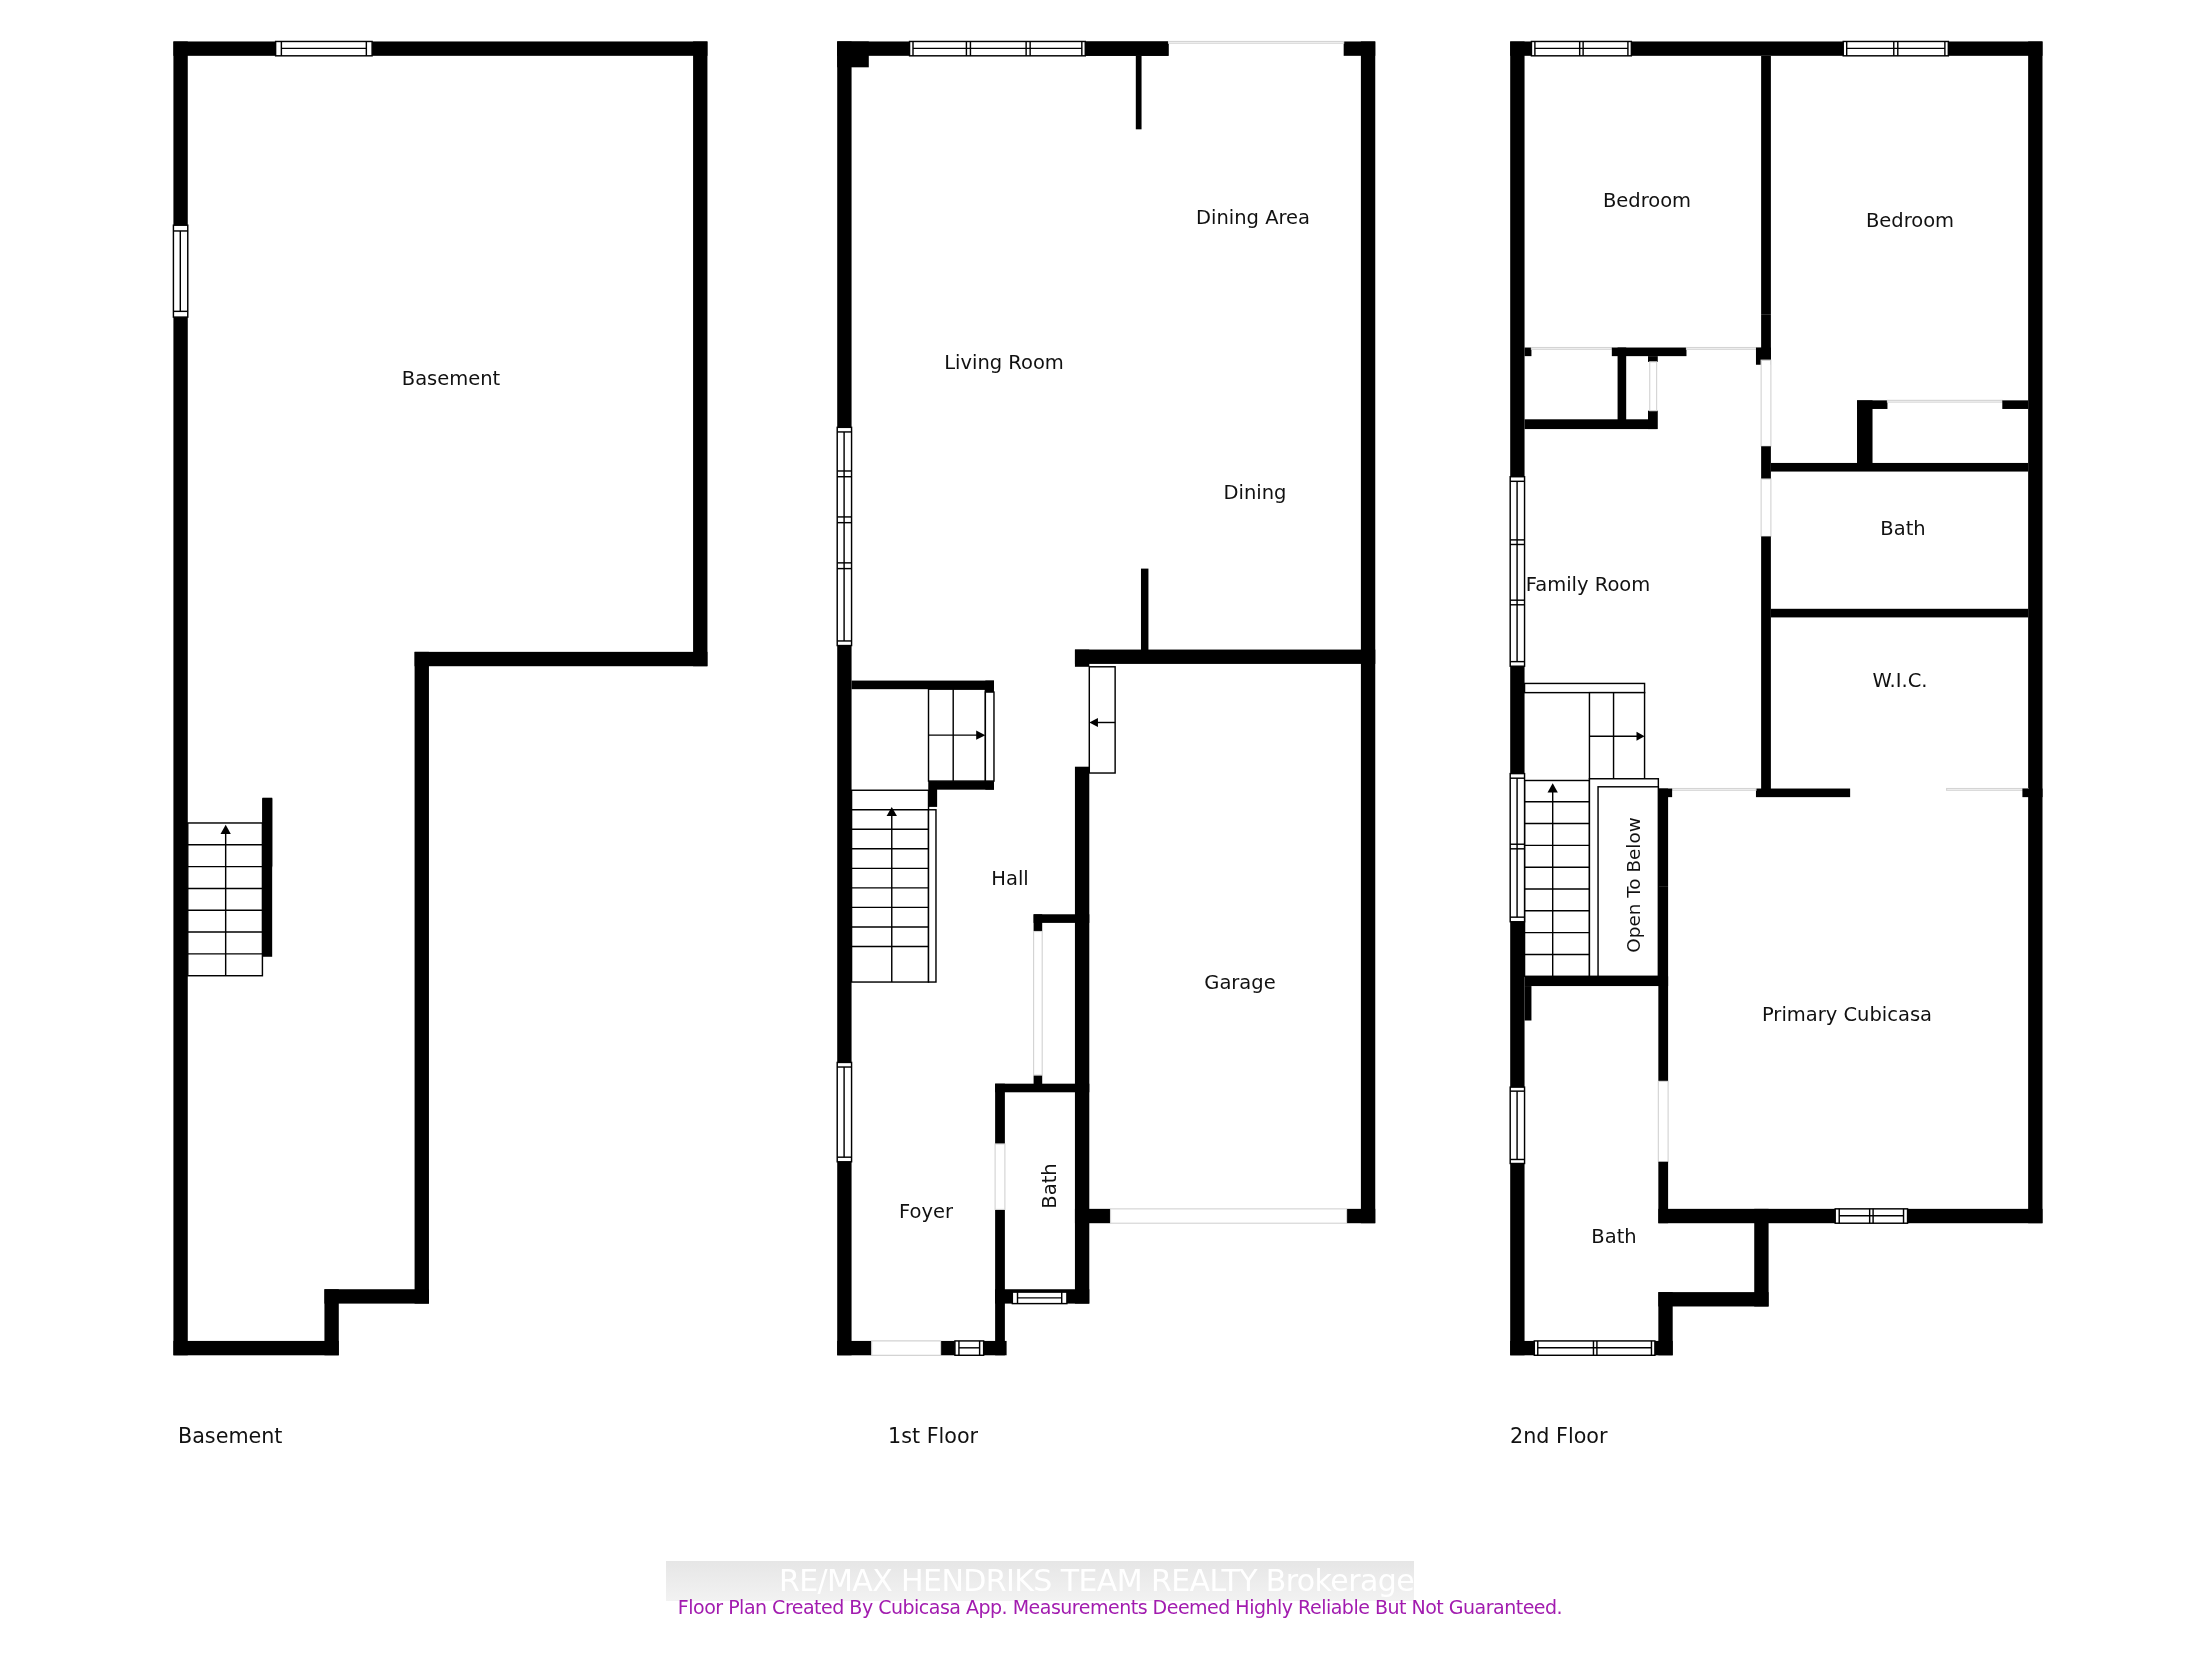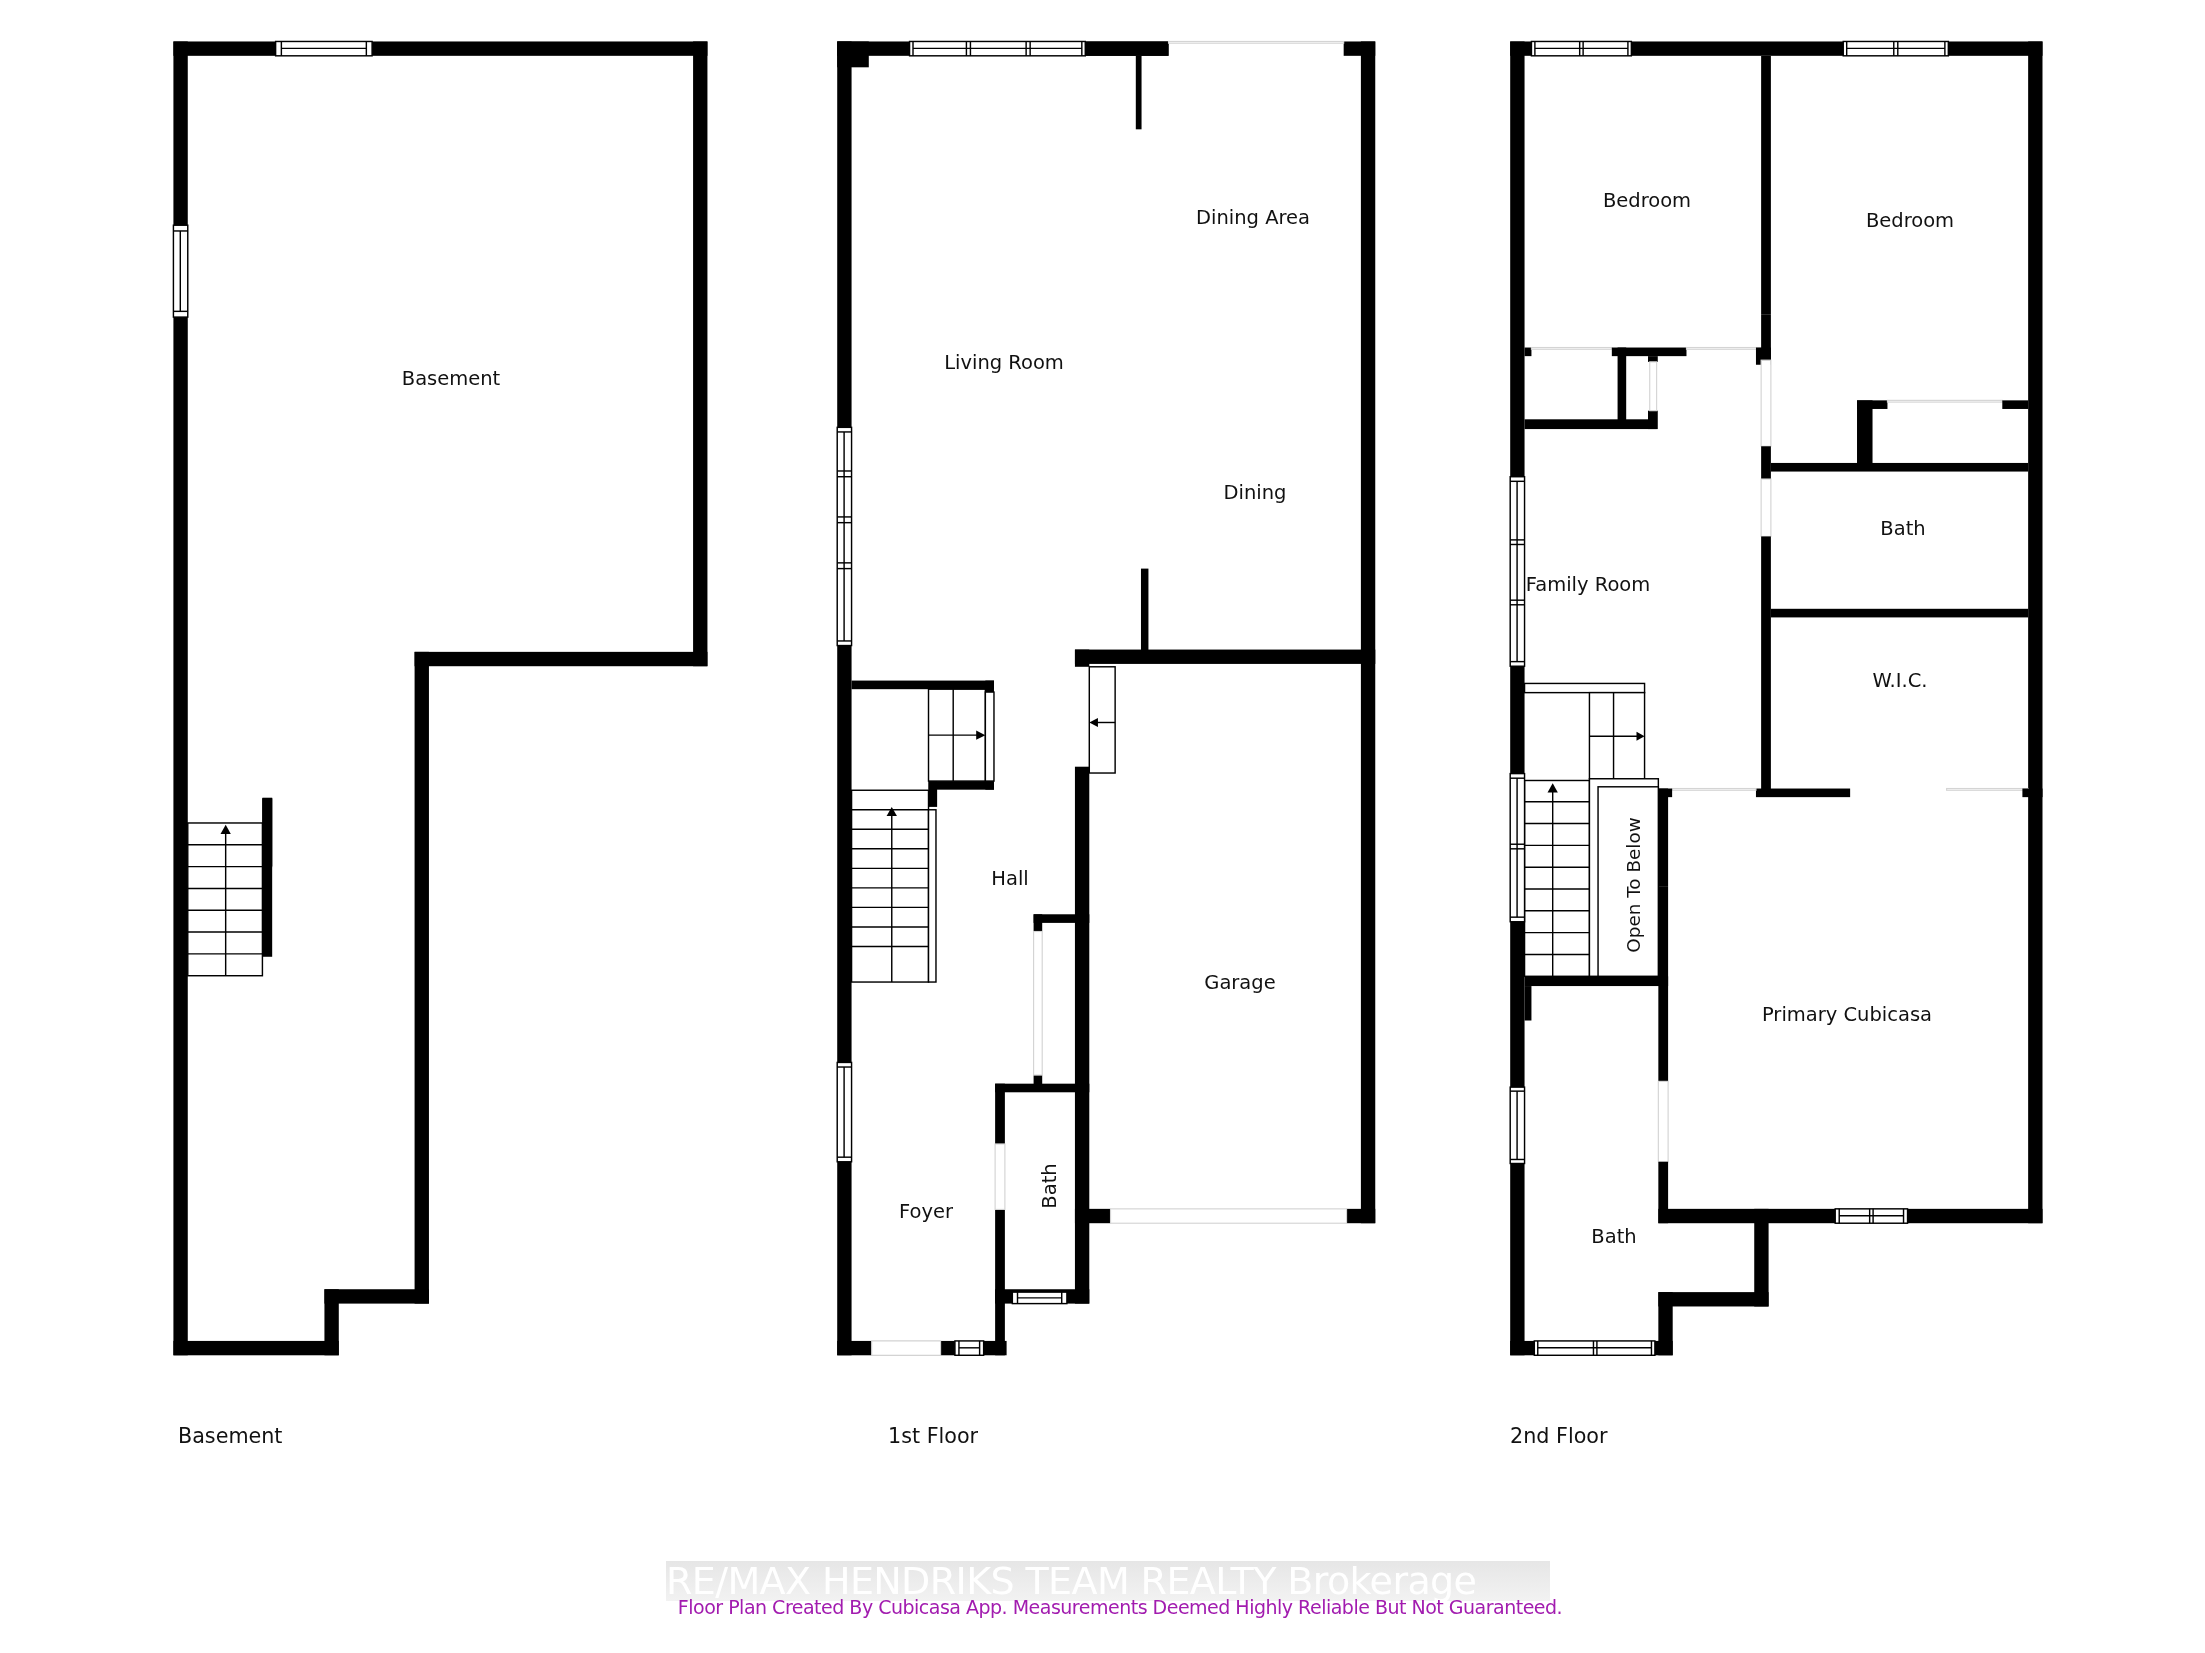--- a/index.html
+++ b/index.html
@@ -8,21 +8,21 @@
   .wall { fill:#000000; }
   .win-frame { fill:#ffffff; stroke:#000000; stroke-width:2.5; }
   .win-line { stroke:#000000; stroke-width:2.5; }
   .opening { fill:#ffffff; stroke:#d4d4d4; stroke-width:2; }
   .stair-line { stroke:#000000; stroke-width:2.5; fill:none; }
   .stair-box { stroke:#000000; stroke-width:2.5; fill:#ffffff; }
   .arrow { fill:#000000; }
   .label { position:absolute; font-size:19.5px; color:#111111; white-space:nowrap; transform:translate(-50%,-50%); }
   .floor-label { position:absolute; font-size:20.7px; color:#111111; white-space:nowrap; }
   .rot { transform:translate(-50%,-50%) rotate(-90deg); }
-  .watermark { position:absolute; left:666px; top:1561px; width:884px; height:40px; background:linear-gradient(#e6e6e6,#f2f2f2); color:#ffffff; font-size:38px; line-height:40px; text-align:left; letter-spacing:-0.6px; white-space:nowrap; overflow:hidden; }
+  .watermark { position:absolute; left:666px; top:1561px; width:748px; height:40px; background:linear-gradient(#e6e6e6,#f2f2f2); color:#ffffff; font-size:30px; line-height:40px; text-align:right; letter-spacing:-0.6px; white-space:nowrap; overflow:hidden; }
   .disclaimer { position:absolute; left:1120px; top:1607px; transform:translate(-50%,-50%); font-size:19px; color:#a21caf; white-space:nowrap; letter-spacing:-0.5px; }
 </style>
 </head>
 <body>
 
 <svg id="plan" viewBox="0 0 3840 2880" xmlns="http://www.w3.org/2000/svg">
 
   <g>
 
     <rect class="wall" x="302" y="72" width="25" height="2288"></rect>

